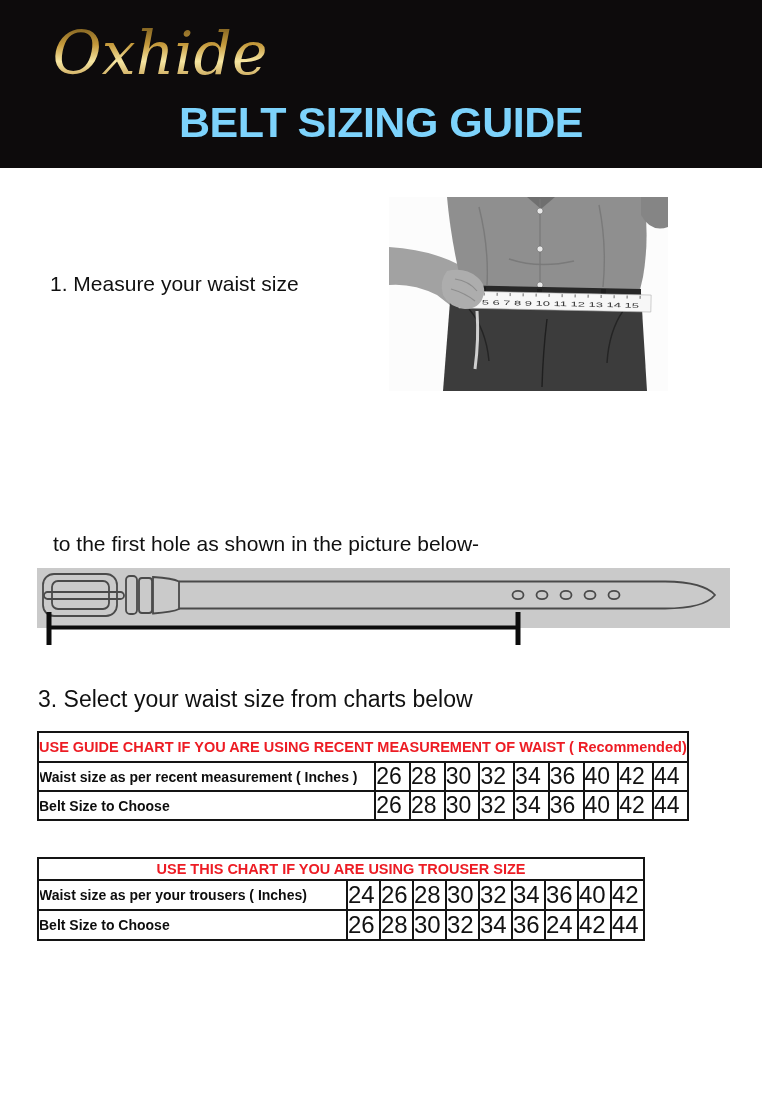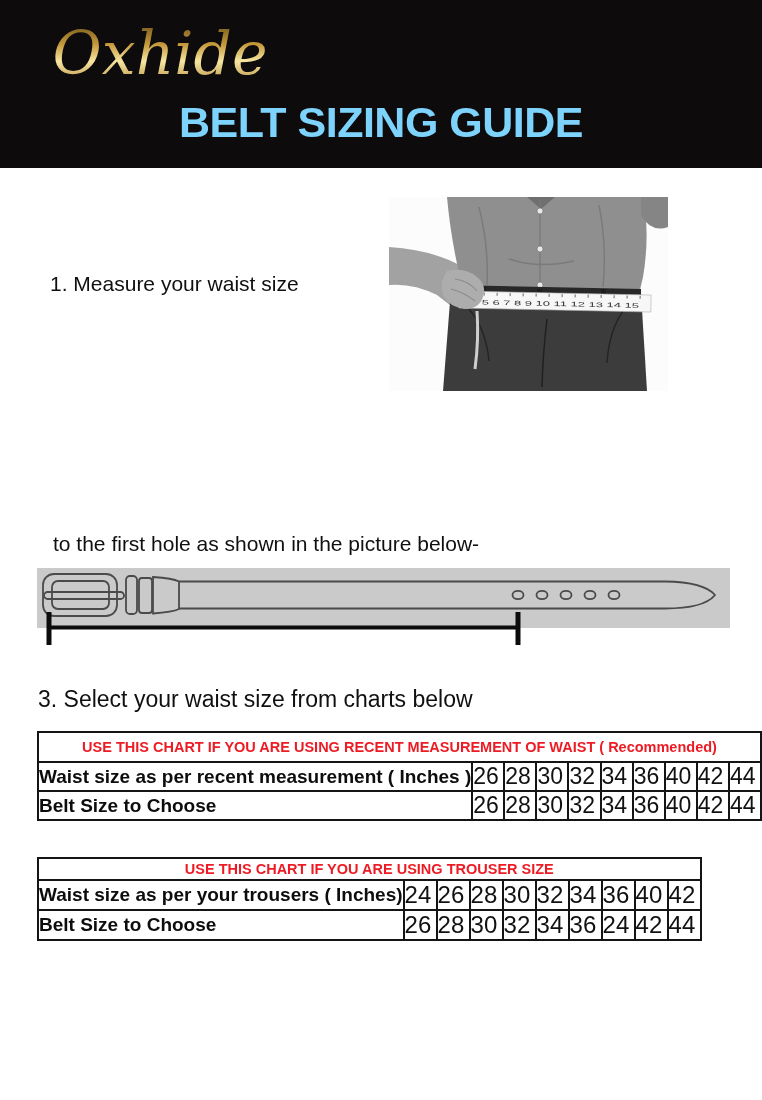--- a/index.html
+++ b/index.html
@@ -20,21 +20,21 @@
   .step3{left:38px;top:686px;font-size:23px;}
 
   
   .photo{position:absolute;left:389px;top:197px;width:279px;height:194px;}
   .beltsvg{position:absolute;left:37px;top:568px;}
 
   
   table.chart{position:absolute;left:37px;border-collapse:collapse;table-layout:fixed;background:#fff;}
   table.chart td{border:2px solid #141414;padding:0;overflow:hidden;white-space:nowrap;}
   td.caption{text-align:center;font-weight:bold;font-size:14.5px;color:#ed1c24;}
-  td.lbl{font-weight:bold;font-size:19px;color:#0d0d0d;text-align:left;padding-left:5px;}
+  td.lbl{font-weight:bold;font-size:14px;color:#0d0d0d;text-align:left;padding-left:5px;border-radius:12px;}
   td.num{font-size:23px;color:#111;text-align:left;}
   .t1{top:731px;}
   .t1 tr.cap{height:30px;}
   .t1 tr.r{height:26px;}
   .t2{top:857px;}
   .t2 tr.cap{height:22px;padding-left:16px;}
   .t2 tr.r{height:22px;}
   .t2 td.num{font-size:24px;margin-left:8px;}
 </style>
 </head>
@@ -132,21 +132,21 @@
         <col style="width:33px">
         <col style="width:33px">
       <col style="width:33px">
         <col style="width:33px">
         <col style="width:33px">
         <col style="width:33px">
         <col style="width:33px">
     </colgroup>
     <tbody>
         <tr class="cap">
-      <td class="caption" colspan="10">USE THIS CHART IF YOU ARE USING RECENT MEASUREMENT OF WAIST ( Recommended)</td>
+      <td class="caption" colspan="10">USE GUIDE CHART IF YOU ARE USING RECENT MEASUREMENT OF WAIST ( Recommended)</td>
     </tr>
     <tr class="r">
       <td class="lbl">Waist size as per recent measurement ( Inches )</td>
       <td class="num">26</td>
       <td class="num">28</td>
       <td class="num">30</td>
       <td class="num">32</td>
       <td class="num">34</td>
       <td class="num">36</td>
       <td class="num">40</td>

